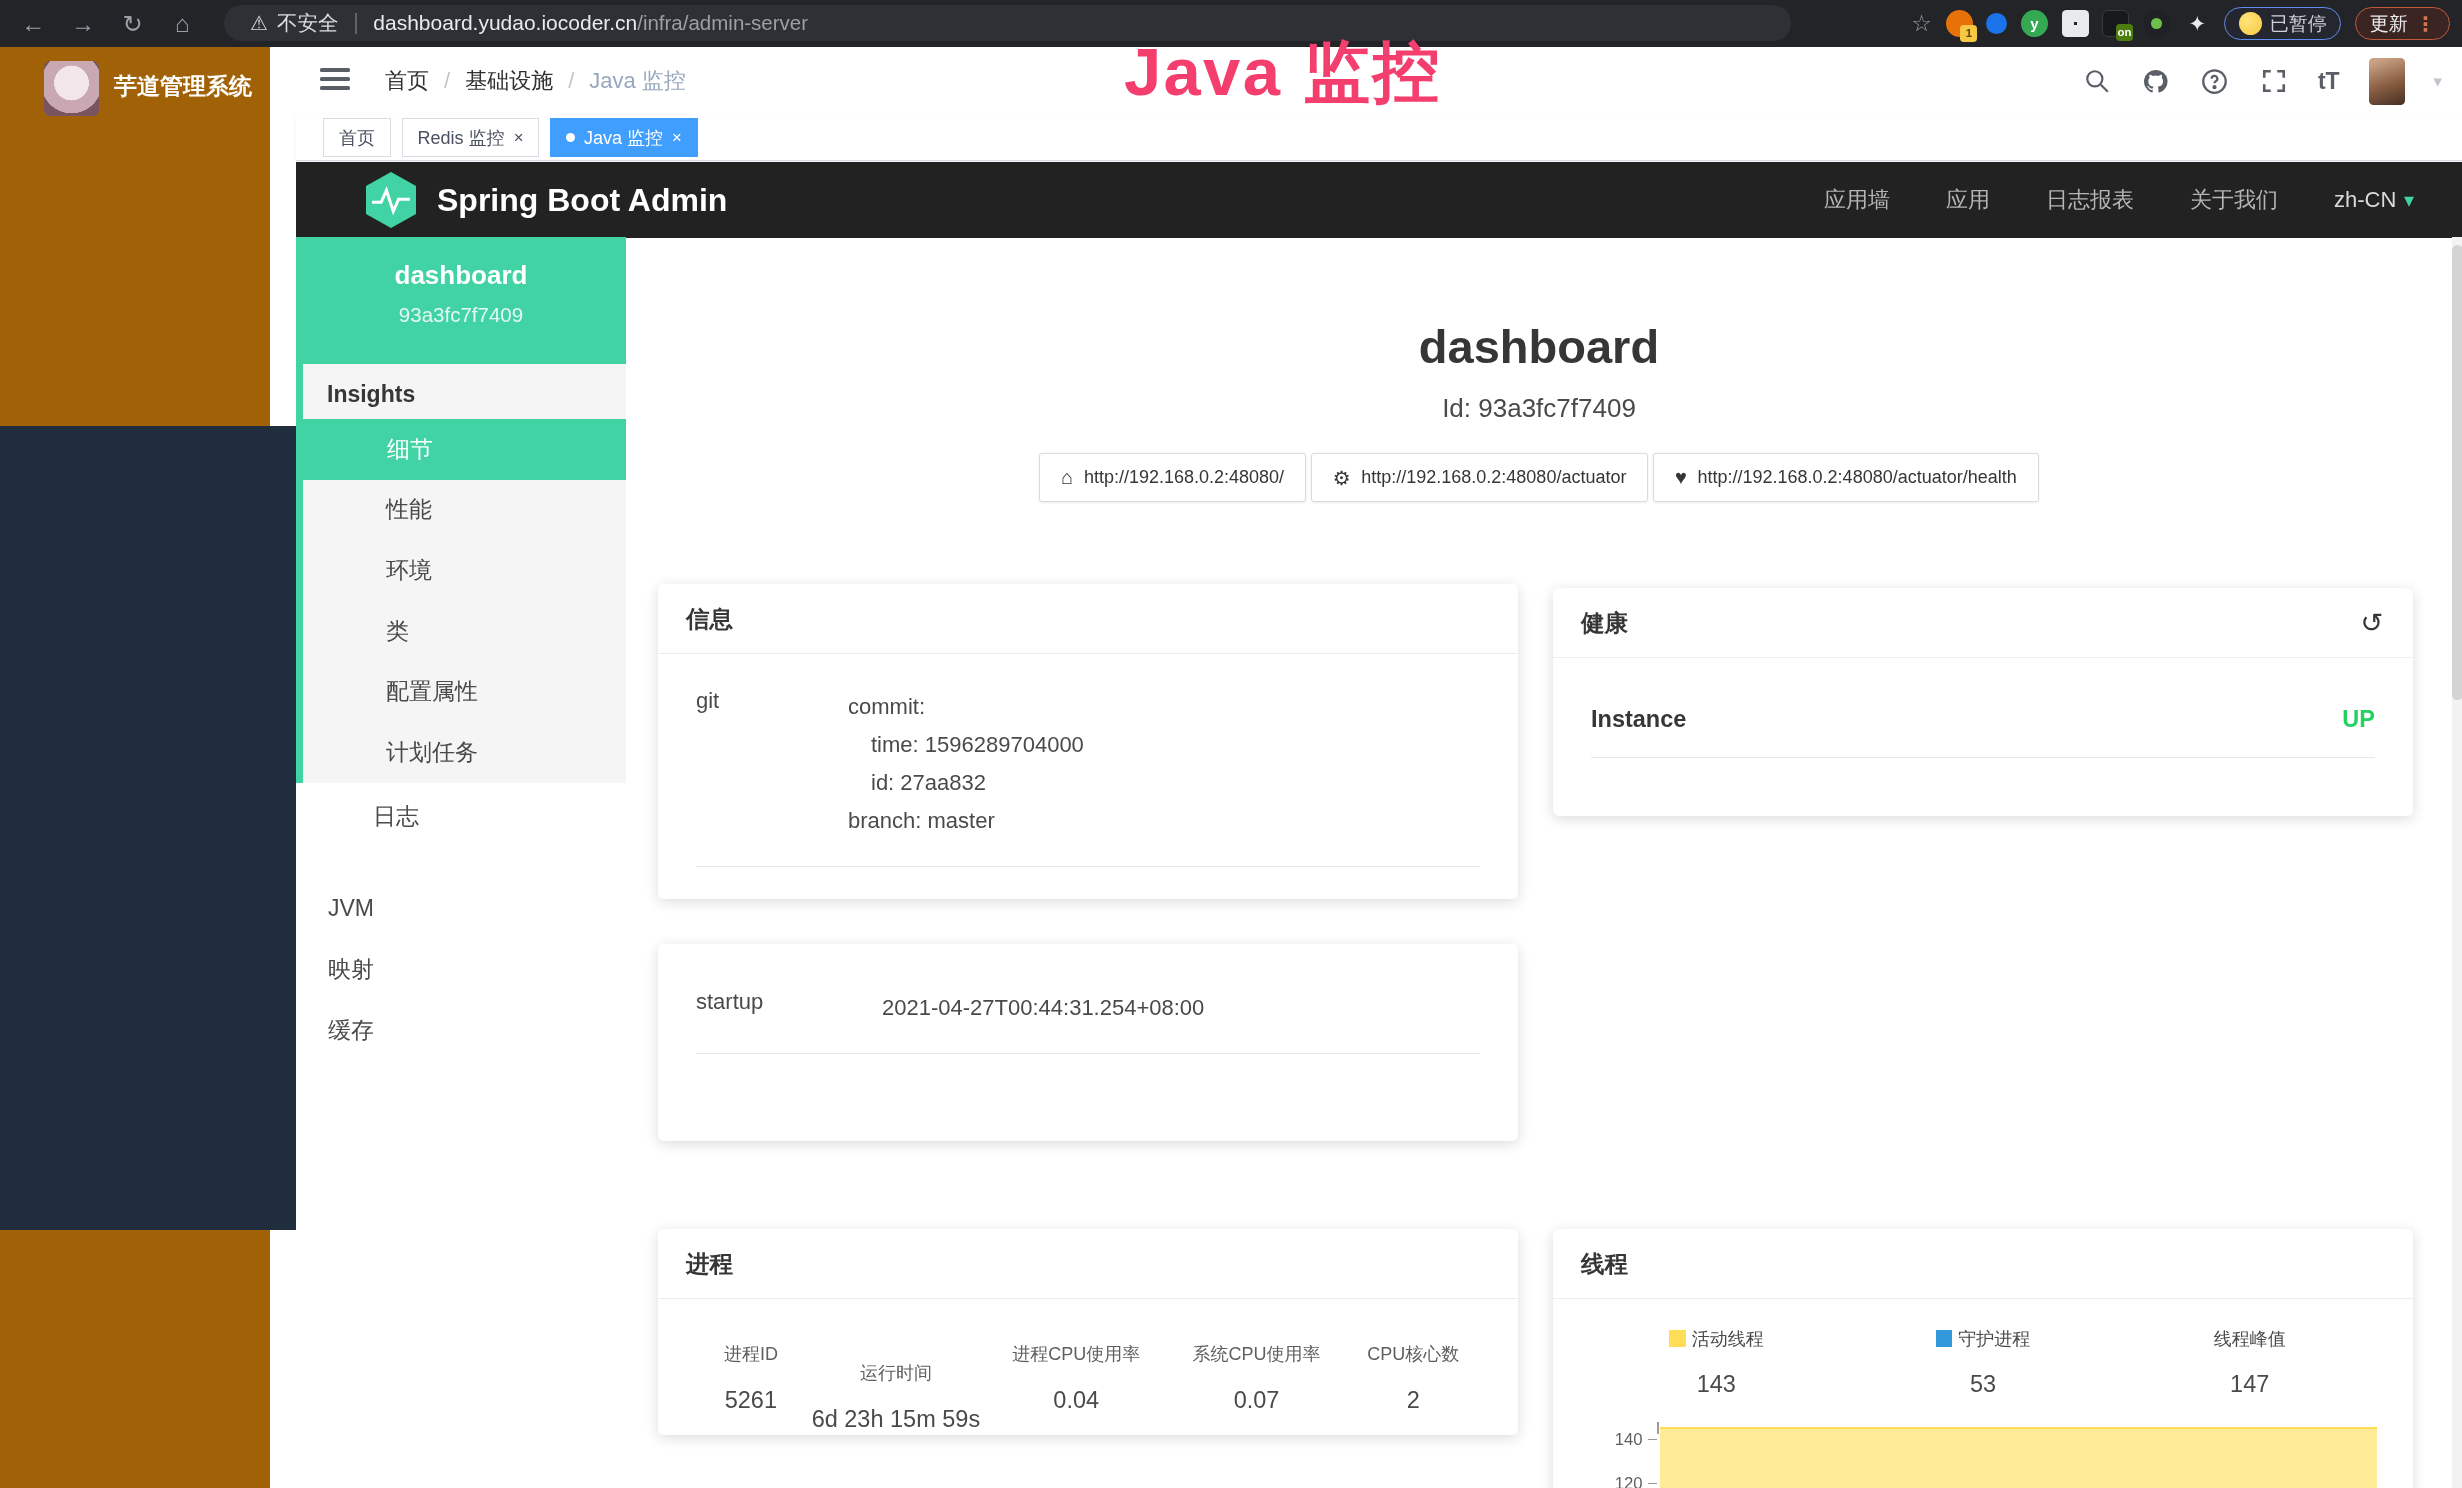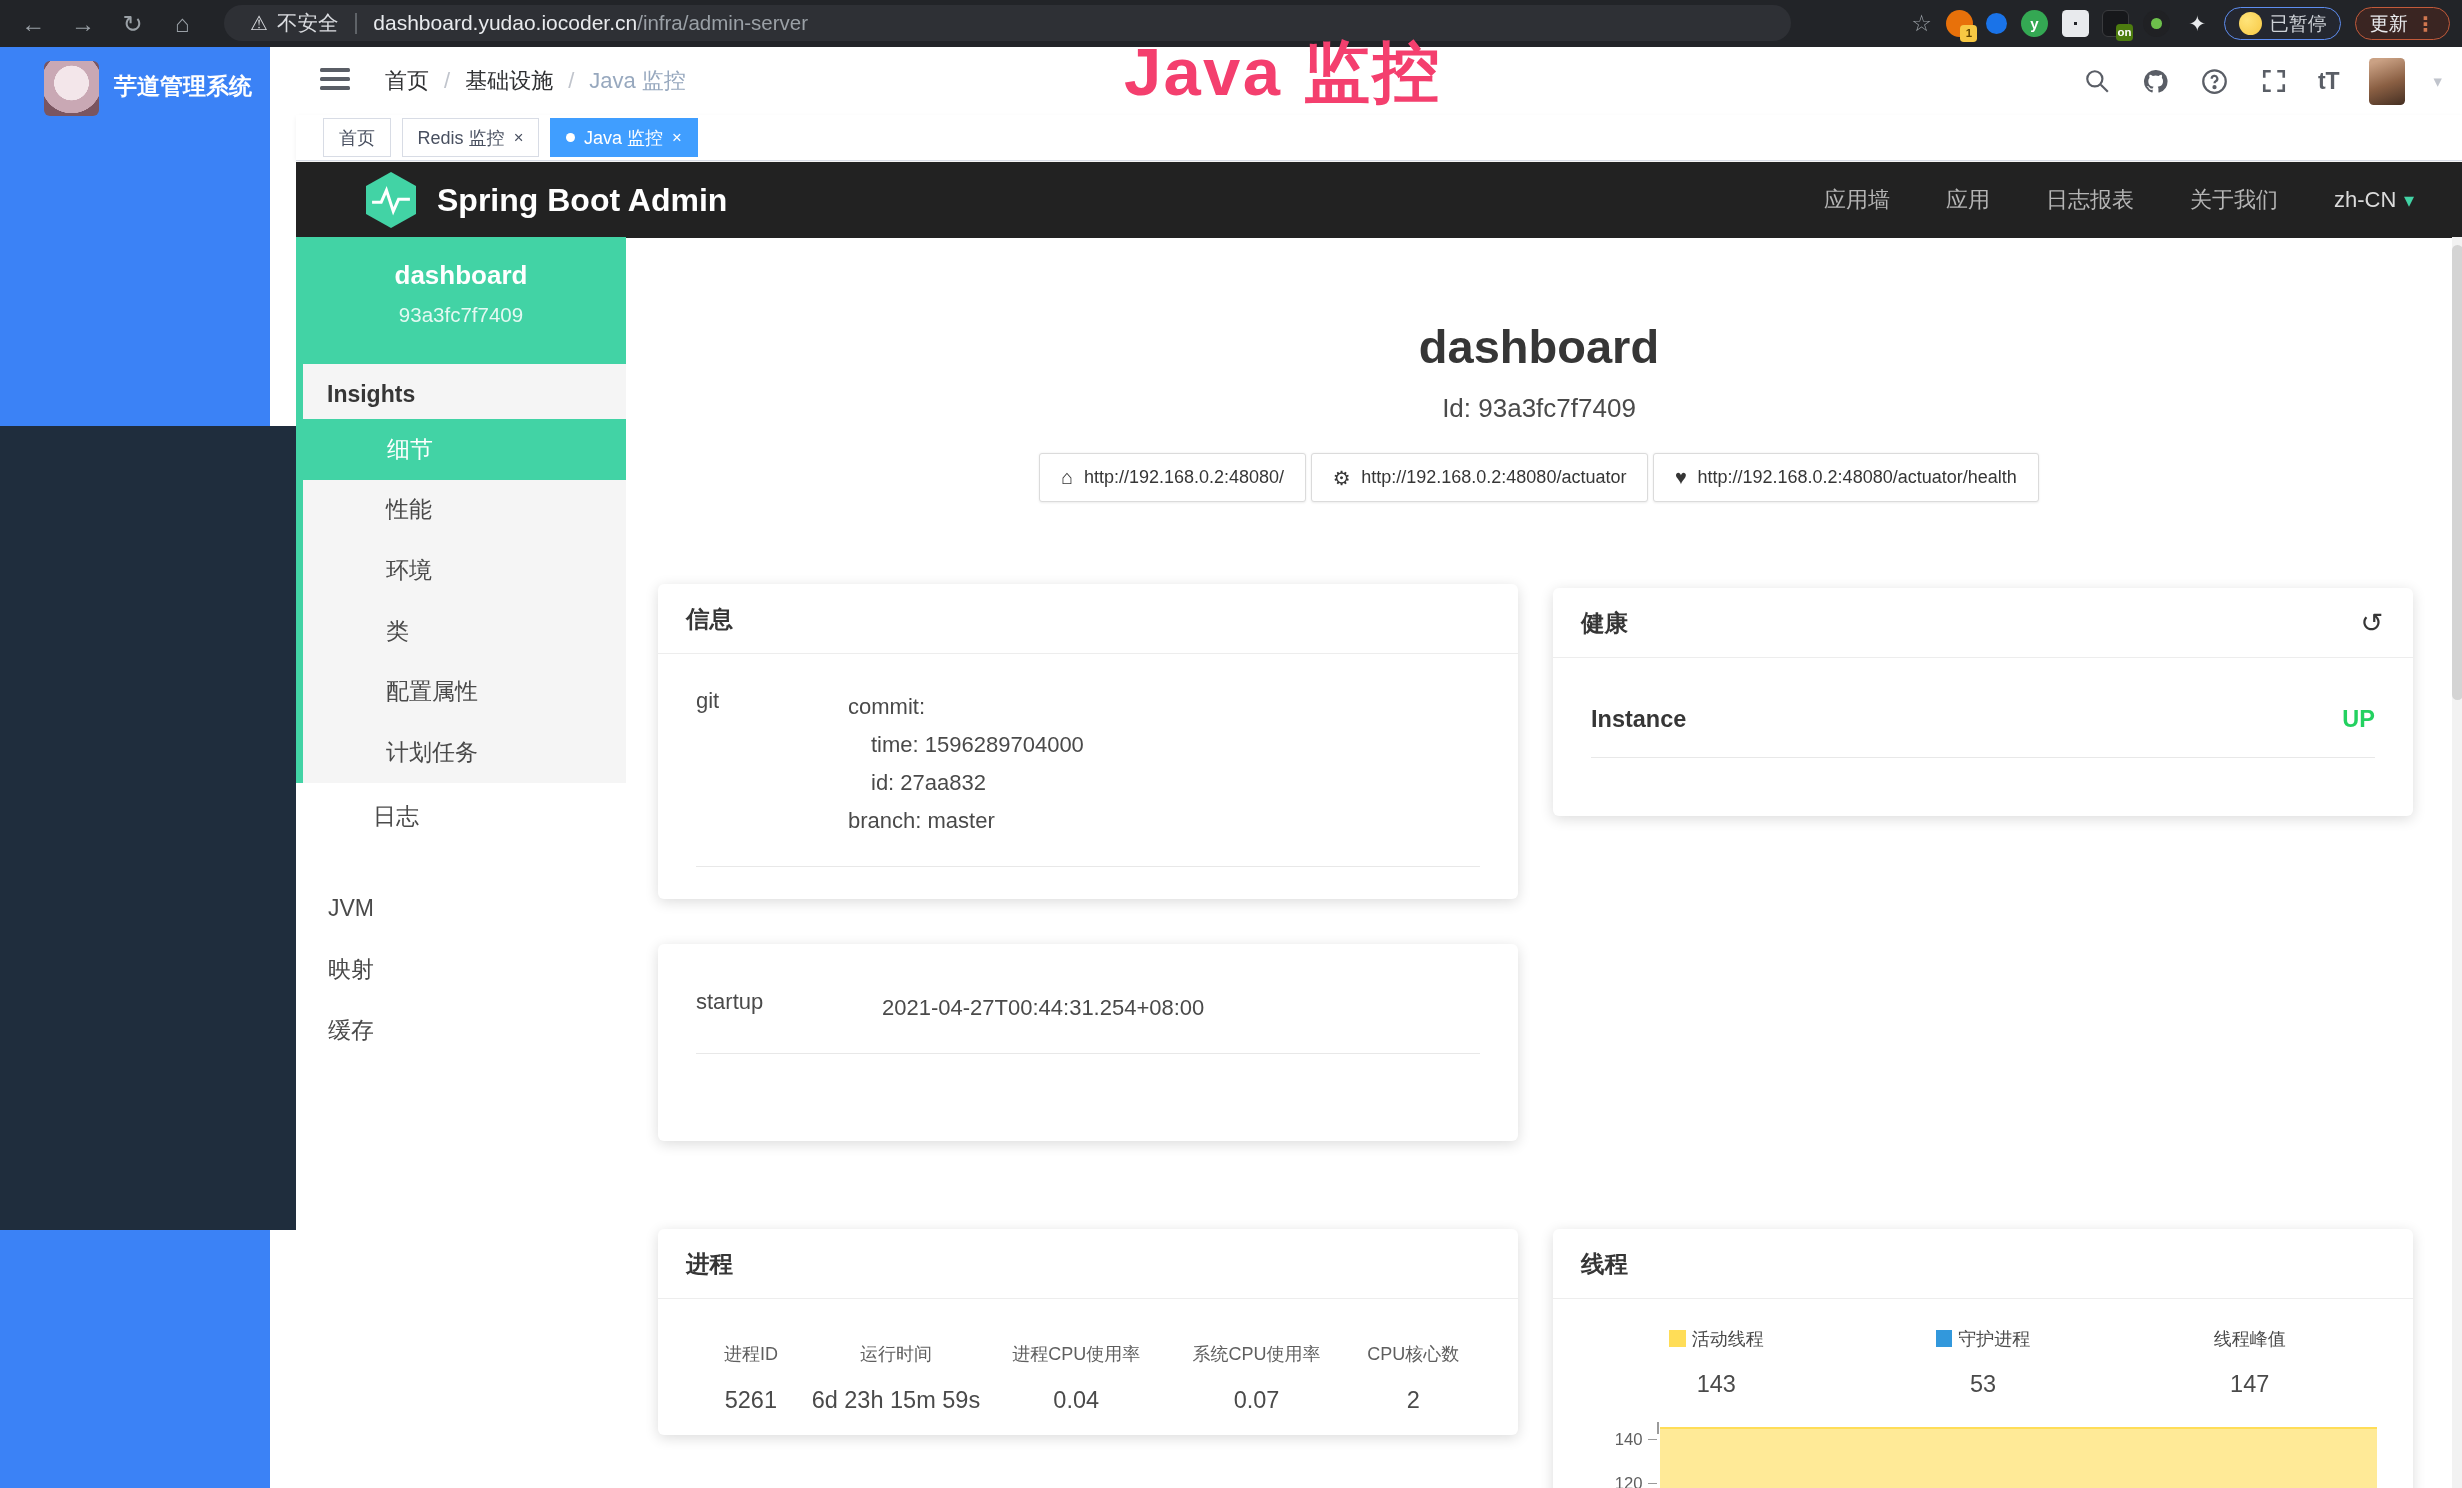--- a/index.html
+++ b/index.html
@@ -24,21 +24,21 @@
   .pill { height:33px; border-radius:16.7px; display:flex; align-items:center; padding:0 13.7px; gap:7.6px; }
   .pill-paused { border:1.5px solid #5e8df0; color:#cdd1d6; font-size:19px; background:rgba(40,45,60,.4); }
   .emoji { width:23px; height:23px; border-radius:50%; background:radial-gradient(circle at 35% 35%, #ffe47a, #f7c843); }
   .pill-update { border:1.5px solid #c25a3a; color:#e8eaed; font-size:19px; background:#3a2522; }
   .kebab { color:#d0764f; font-size:20px; font-weight:bold; }
 
   
   .annotation { position:absolute; left:1124px; top:27px; font-size:67px; font-weight:bold; color:#f43f6e; z-index:60; letter-spacing:2.3px; }
 
   
-  .sidebar { position:absolute; left:0; top:47px; width:270px; height:1442px; background:#3b82f6; z-index:10; }
+  .sidebar { position:absolute; left:0; top:47px; width:270px; height:1442px; background:#a16207; z-index:10; }
   .side-sub-bg { position:absolute; left:0; top:379px; width:296px; height:804px; background:#1f2d3d; }
   .logo-img { position:absolute; left:44px; top:13.7px; width:55px; height:55px; border-radius:6px;
               background:radial-gradient(circle at 50% 40%, #f3e6ea 0 40%, #c9a8b4 41% 70%, #7a5560 71%); }
   .logo-title { position:absolute; left:114px; top:24px; font-size:23px; font-weight:bold; color:#fff; }
   .mitem { position:absolute; left:0; width:296px; height:53px; line-height:53px; color:#bfcbd9; font-size:21px; cursor:default; }
   .mitem .ic { position:absolute; top:0; font-size:21px; opacity:.9; }
   .mitem .lb { display:inline-block; }
   .lvl0 .ic { left:64px; } .lvl0 .lb { margin-left:114px; }
   .lvl1 .ic { left:121px; } .lvl1 .lb { margin-left:174px; }
   .lvl2 .ic { left:176px; } .lvl2 .lb { margin-left:229px; }
@@ -100,21 +100,21 @@
   .kv { display:flex; }
   .kv .k { width:152px; flex:none; }
   .kv .v { flex:1; line-height:38px; }
   .ind { padding-left:23px; }
   .kv-meta .k { width:186px; }
   .hrow { display:flex; justify-content:space-between; align-items:center; border-bottom:1.5px solid #e8e8e8; padding-bottom:24px; padding-top:13.7px; }
   .hlabel { font-size:23.5px; color:#363636; font-weight:bold; }
   .hstatus { font-size:23.5px; font-weight:bold; color:#23d160; }
 
   .ptable { display:flex; text-align:center; margin-top:9px; }
-  .pc { } .pc1{width:14%;} .pc2{width:23%;} .pc3{width:23%;} .pc4{width:23%;} .pc5{width:17%;}
+  .pc { } .pc1{width:14%;} .pc2{width:23%;margin-top:19px;} .pc3{width:23%;} .pc4{width:23%;} .pc5{width:17%;}
   .pth { font-size:18px; color:#5f5f5f; }
   .ptd { font-size:23.5px; color:#4a4a4a; margin-top:21px; }
 
   .legend { display:flex; text-align:center; margin-top:4.6px; }
   .lcol { flex:1; }
   .lg-h { display:flex; align-items:center; justify-content:center; gap:6px; font-size:18px; color:#4a4a4a; }
   .sw { width:16.7px; height:16.7px; display:inline-block; }
   .sw-yellow { background:#ffdd57; }
   .sw-blue { background:#3298dc; }
   .lval { font-size:23.5px; color:#4a4a4a; margin-top:20px; }

